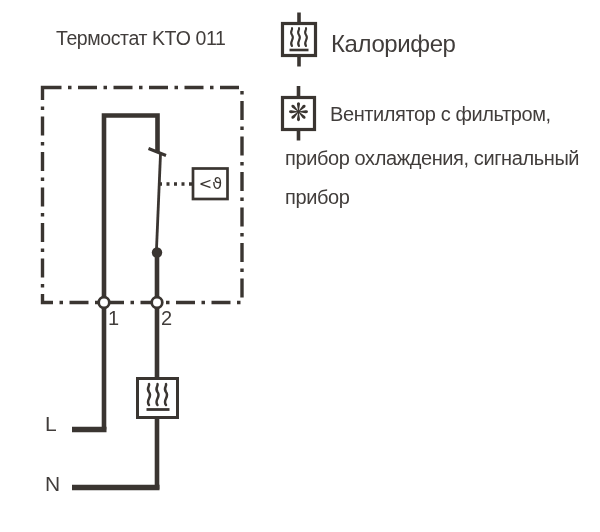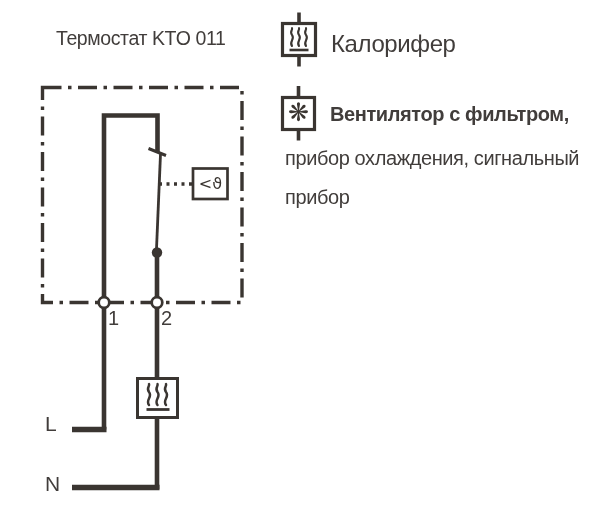--- a/index.html
+++ b/index.html
@@ -4,21 +4,21 @@
 <style>
   html,body{margin:0;padding:0;background:#fff;}
   .canvas{
     position:relative;width:600px;height:532px;background:#fff;overflow:hidden;
     font-family:"Liberation Sans",sans-serif;color:#413d3b;
   }
   .canvas svg{position:absolute;left:0;top:0;}
   .lbl{position:absolute;white-space:nowrap;}
   .title{left:56px;top:27px;font-size:19.5px;letter-spacing:-0.4px;}
   .legend-label-1{left:331px;top:30px;font-size:24px;letter-spacing:-0.4px;}
-  .fan-line1{left:330px;top:103px;font-size:20px;letter-spacing:-0.4px;font-weight:bold;}
+  .fan-line1{left:330px;top:103px;font-size:20px;letter-spacing:-0.4px;}
   .fan-line2{left:285px;top:147px;font-size:20px;letter-spacing:-0.4px;}
   .fan-line3{left:285px;top:186px;font-size:20px;letter-spacing:-0.4px;}
   .t1{left:108px;top:307px;font-size:20px;}
   .t2{left:161px;top:307px;font-size:20px;}
   .L{left:45px;top:412px;font-size:21px;}
   .N{left:45px;top:472px;font-size:21px;}
   .sensor-txt{
     left:193px;top:169px;width:35px;height:29px;display:flex;align-items:center;justify-content:center;
     font-family:"DejaVu Sans",sans-serif;font-size:16px;color:#3a3531;
   }

